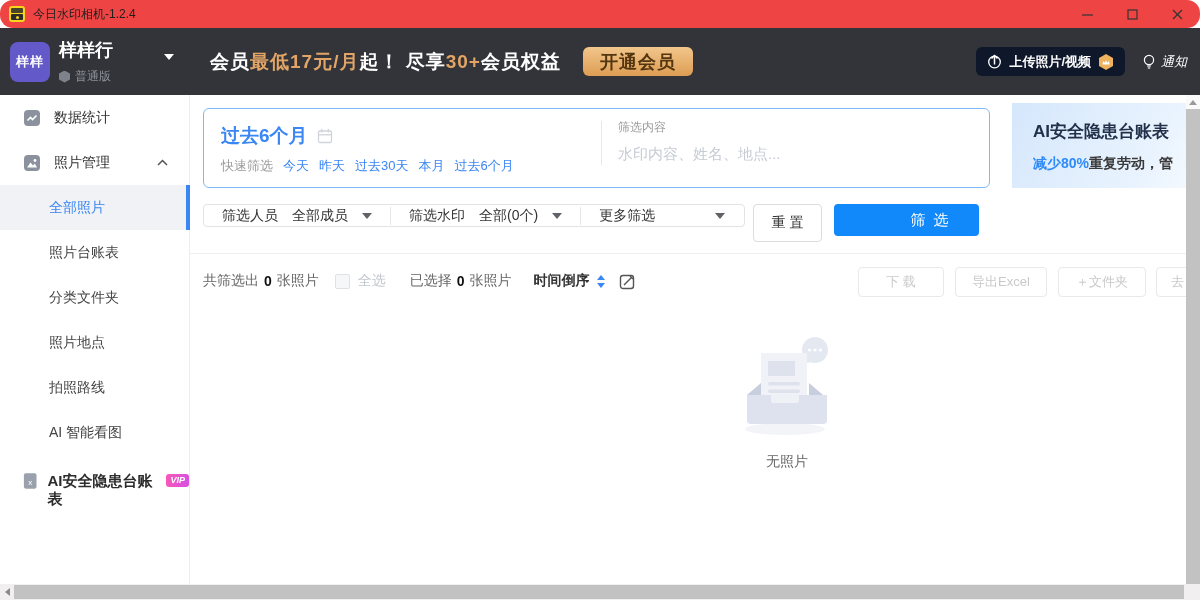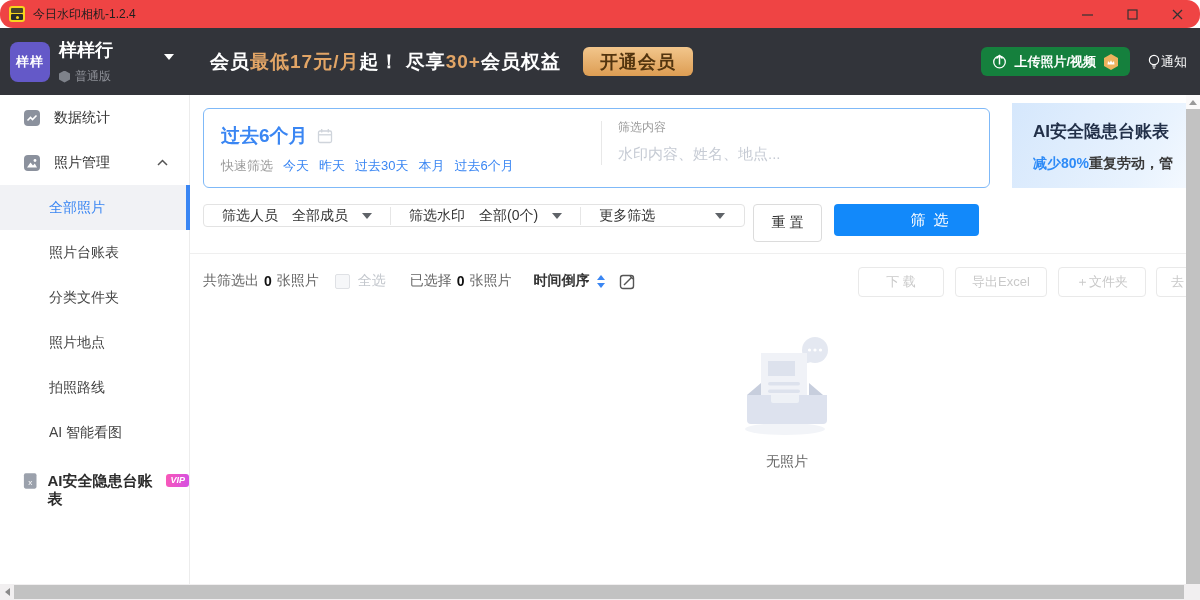--- a/index.html
+++ b/index.html
@@ -22,22 +22,22 @@
   .avatar { width:40px; height:40px; border-radius:8px; background:#6459c8; color:#fff; font-size:13px; font-weight:bold; display:flex; align-items:center; justify-content:center; letter-spacing:1px; }
   .account-info { margin-left:9px; }
   .account-name { color:#fff; font-size:18px; font-weight:bold; }
   .account-level { display:flex; align-items:center; margin-top:6px; color:#8d9097; font-size:12px; gap:5px; }
   .hexagon-gray { width:11px; height:12px; background:#7e828a; clip-path:polygon(50% 0,100% 25%,100% 75%,50% 100%,0 75%,0 25%); }
   .account-caret { position:absolute; right:16px; top:16px; width:0; height:0; border-left:5px solid transparent; border-right:5px solid transparent; border-top:6px solid #fff; }
   .promo { display:flex; align-items:center; margin-left:20px; font-size:19px; font-weight:bold; color:#fff; white-space:nowrap; letter-spacing:1px; }
   .promo .hl { color:#e2a566; }
   .vip-btn { margin-left:22px; height:29px; padding:0 17px; border-radius:6px; background:linear-gradient(180deg,#f2c68c,#dd9d53); color:#53350f; font-size:18px; font-weight:bold; border:none; display:flex; align-items:center; letter-spacing:1px; cursor:pointer; }
   .header-right { margin-left:auto; display:flex; align-items:center; padding-right:13px; gap:17px; }
-  .upload-btn { height:29px; background:#15803d; border-radius:6px; border:none; display:flex; align-items:center; gap:7px; padding:0 11px; color:#fff; font-size:13px; font-weight:bold; cursor:pointer; }
-  .notify { display:flex; align-items:center; color:#fff; font-size:13px; }
+  .upload-btn { height:29px; background:#0f172a; border-radius:6px; border:none; display:flex; align-items:center; gap:7px; padding:0 11px; color:#fff; font-size:13px; font-weight:bold; cursor:pointer; }
+  .notify { display:flex; align-items:center; gap:5px; color:#fff; font-size:13px;font-style:italic; }
 
   
   .sidebar { position:absolute; left:0; top:95px; width:190px; bottom:16px; background:#fff; border-right:1px solid #ececec; }
   .side-item { height:45px; display:flex; align-items:center; padding-left:23px; position:relative; color:#333; font-size:14px; gap:13px; }
   .sub-item { height:45px; display:flex; align-items:center; padding-left:49px; font-size:14px; color:#444; position:relative; }
   .sub-item.selected { background:#f1f2f5; color:#3a86f3; }
   .selected-bar { position:absolute; right:-1px; top:0; width:4px; height:100%; background:#3a86f3; }
   .chevron-up { position:absolute; right:21px; top:19px; }
   .ai-item { height:45px; display:flex; align-items:flex-start; padding-left:23px; padding-top:13px; gap:10px; margin-top:4px; }
   .ai-label { font-size:15px; font-weight:bold; color:#2c2c2c; line-height:18px; }

